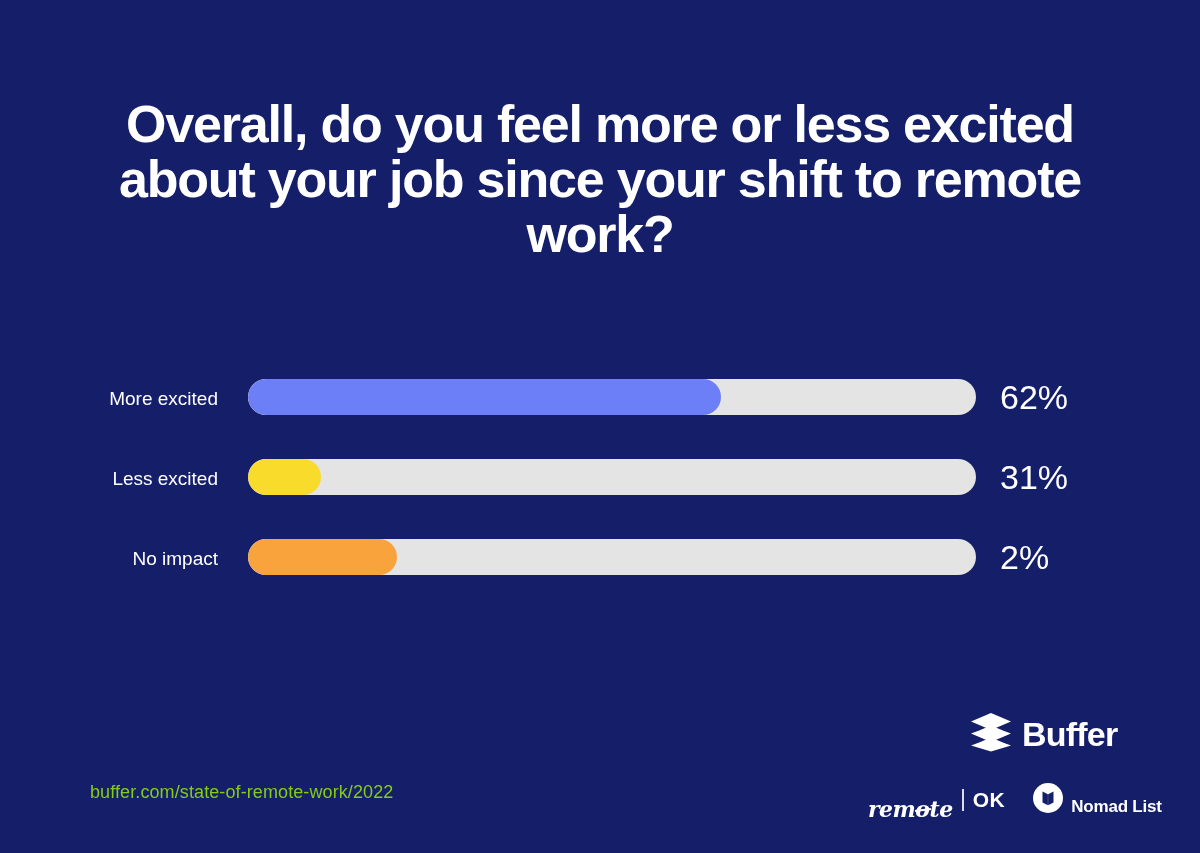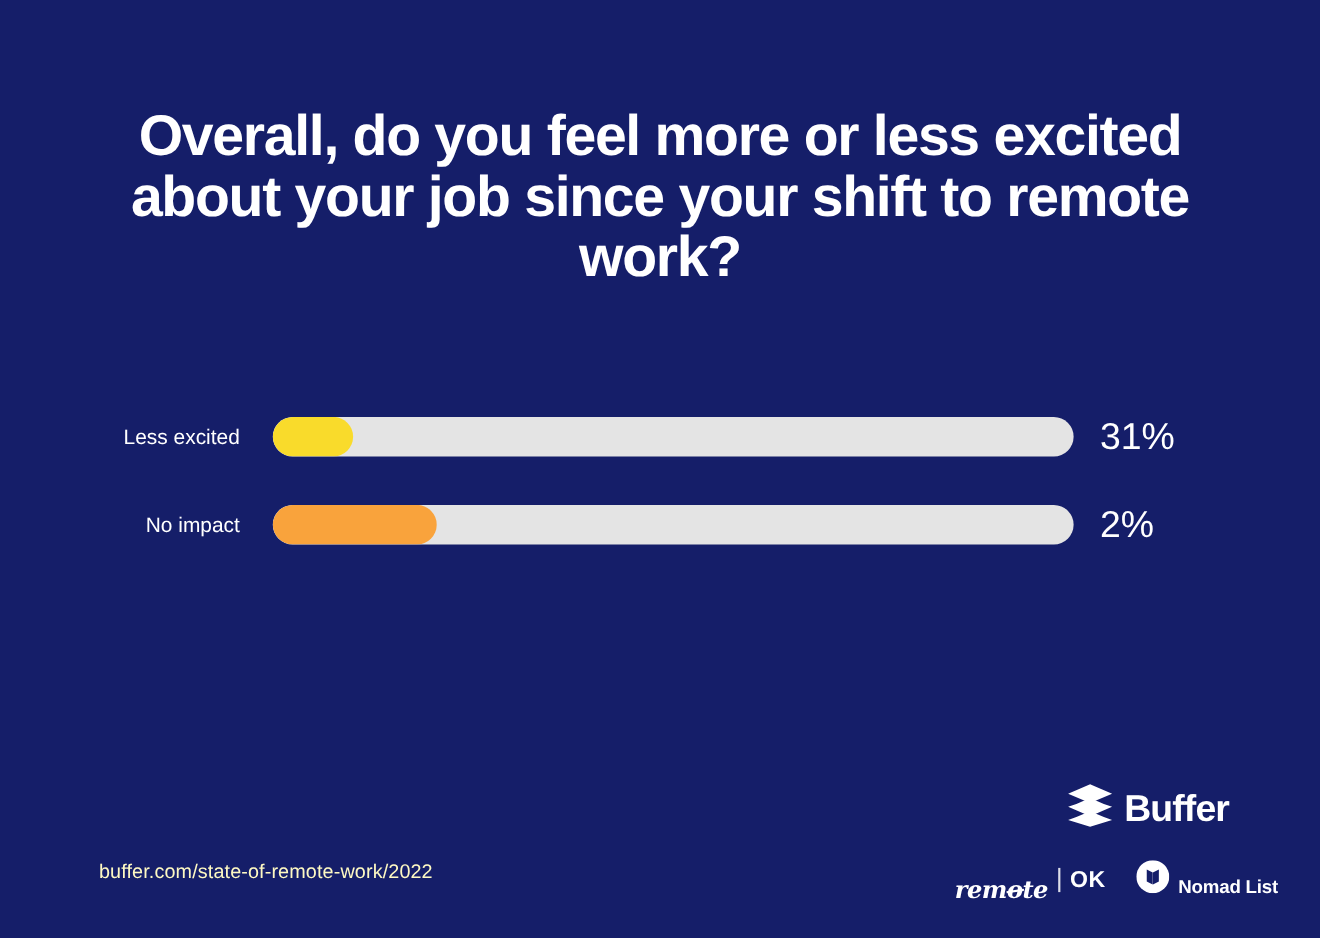--- a/index.html
+++ b/index.html
@@ -89,21 +89,21 @@
     font-weight: 300;
     letter-spacing: 0px;
     white-space: nowrap;
   }
 
   
   .footer-url {
     position: absolute;
     left: 90px;
     top: 780px;
-    color: #fef9c3;
+    color: #84cc16;
     font-size: 18px;
     line-height: 24px;
     font-weight: 400;
     letter-spacing: 0.1px;
   }
 
   .buffer-logo {
     position: absolute;
     left: 970px;
     top: 712px;
@@ -183,20 +183,27 @@
 </style>
 </head>
 <body style="background: rgb(21, 30, 105);">
 
 <div class="poster">
 
   <div class="title">Overall, do you feel more or less excited about your job since your shift to remote work?</div>
 
   <div class="chart">
 
+    <div class="bar-row">
+      <div class="bar-label">More excited</div>
+      <div class="bar-track">
+        <div class="bar-fill" id="fill0" style="width: 65%; background: rgb(108, 127, 246);"></div>
+      </div>
+      <div class="bar-value">62%</div>
+    </div>
 
     <div class="bar-row">
       <div class="bar-label">Less excited</div>
       <div class="bar-track">
         <div class="bar-fill" id="fill1" style="width: 10%; background: rgb(249, 219, 43);"></div>
       </div>
       <div class="bar-value">31%</div>
     </div>
 
     <div class="bar-row">

